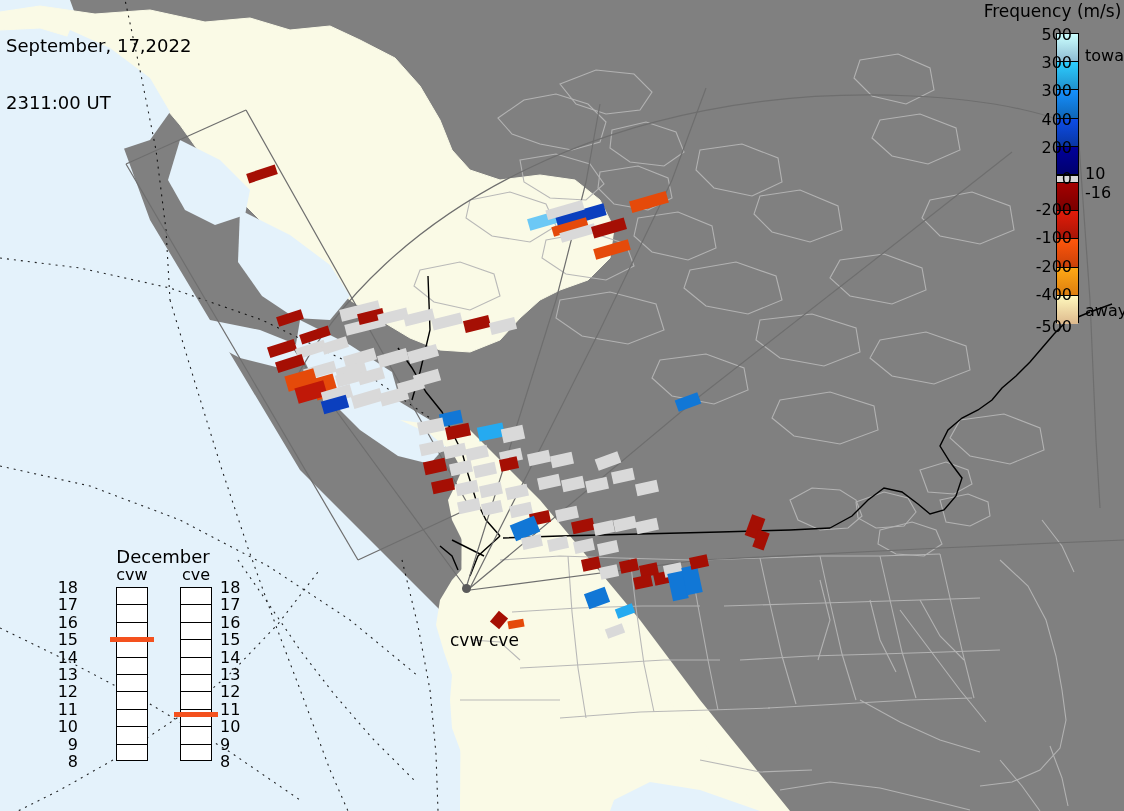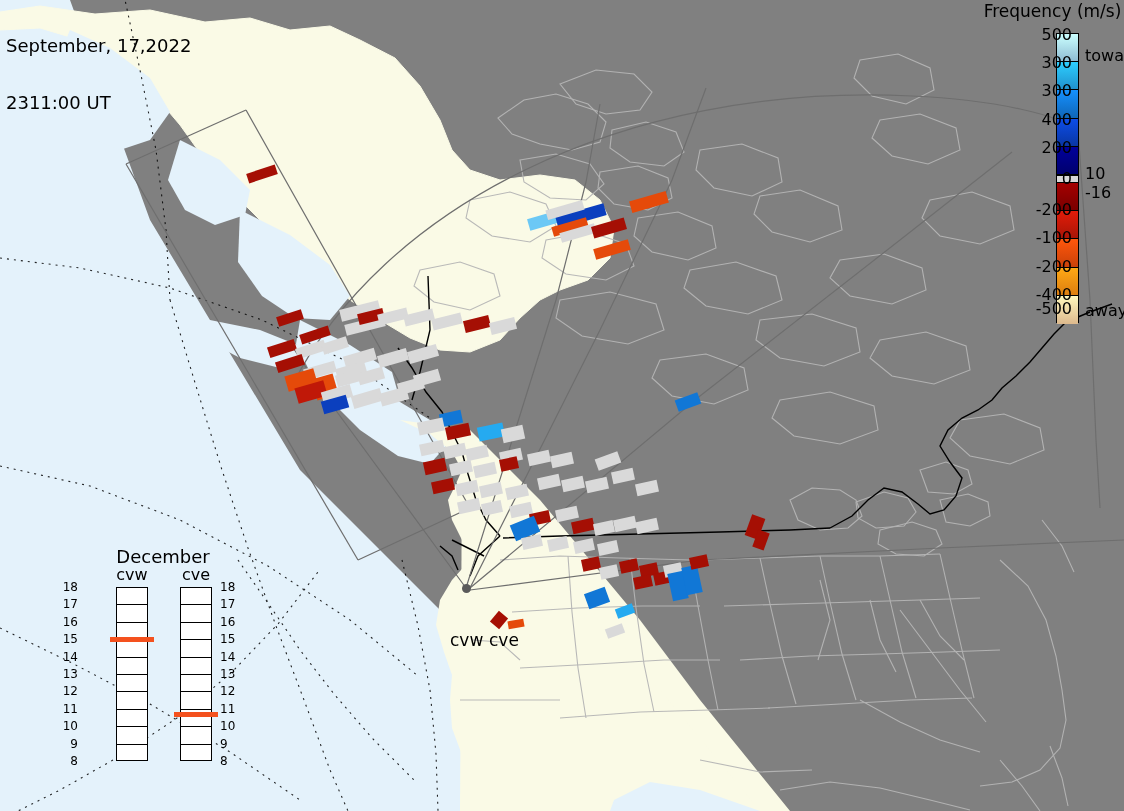--- a/index.html
+++ b/index.html
@@ -30,21 +30,21 @@
            transform:translateY(-50%);white-space:nowrap;}
 
   
   #freq{position:absolute;left:88px;top:546px;width:150px;height:235px;z-index:40;}
   #freq-title{position:absolute;left:0;top:0;width:150px;text-align:center;font-size:18px;color:#000;}
   .freq-col{position:absolute;top:41px;}
   .freq-col .cap{position:absolute;top:-22px;width:32px;text-align:center;font-size:16px;color:#000;}
   .freq-box{position:absolute;top:0;width:32px;height:176px;background:#fff;border:1px solid #000;box-sizing:border-box;}
   .freq-box .cell{height:16px;border-bottom:1px solid #000;box-sizing:border-box;}
   .freq-box .cell:last-child{border-bottom:none;}
-  .freq-tick{position:absolute;font-size:12px;color:#000;transform:translateY(-50%);white-space:nowrap;}
+  .freq-tick{position:absolute;font-size:16px;color:#000;transform:translateY(-50%);white-space:nowrap;}
   .freq-bar{position:absolute;height:5px;background:#f4511e;}
 
   
   #site-dot{position:absolute;left:462px;top:584px;width:9px;height:9px;border-radius:50%;
             background:#5a5a5a;z-index:30;}
   .site-label{position:absolute;font-size:17px;color:#000;z-index:35;white-space:nowrap;}
 </style>
 </head>
 <body>
 
@@ -338,21 +338,21 @@
         <div class="cb-tick" style="top: 34px;">500</div>
         <div class="cb-tick" style="top: 62.2px;">300</div>
         <div class="cb-tick" style="top: 90.4px;">300</div>
         <div class="cb-tick" style="top: 118.6px;">400</div>
         <div class="cb-tick" style="top: 146.8px;">200</div>
         <div class="cb-tick" style="top: 178px;">0</div>
         <div class="cb-tick" style="top: 209.2px;">-200</div>
         <div class="cb-tick" style="top: 237.4px;">-100</div>
         <div class="cb-tick" style="top: 265.6px;">-200</div>
         <div class="cb-tick" style="top: 293.8px;">-400</div>
-        <div class="cb-tick" style="top: 308px;">-500</div>
+        <div class="cb-tick" style="top: 326px;">-500</div>
       </div>
     <div class="cb-side" style="top:55px;">toward</div>
     <div class="cb-side" style="top:173px;">10</div>
     <div class="cb-side" style="top:192px;">-16</div>
     <div class="cb-side" style="top:310px;">away</div>
   </div>
 
   <div id="freq">
     <div id="freq-title">December</div>
 

